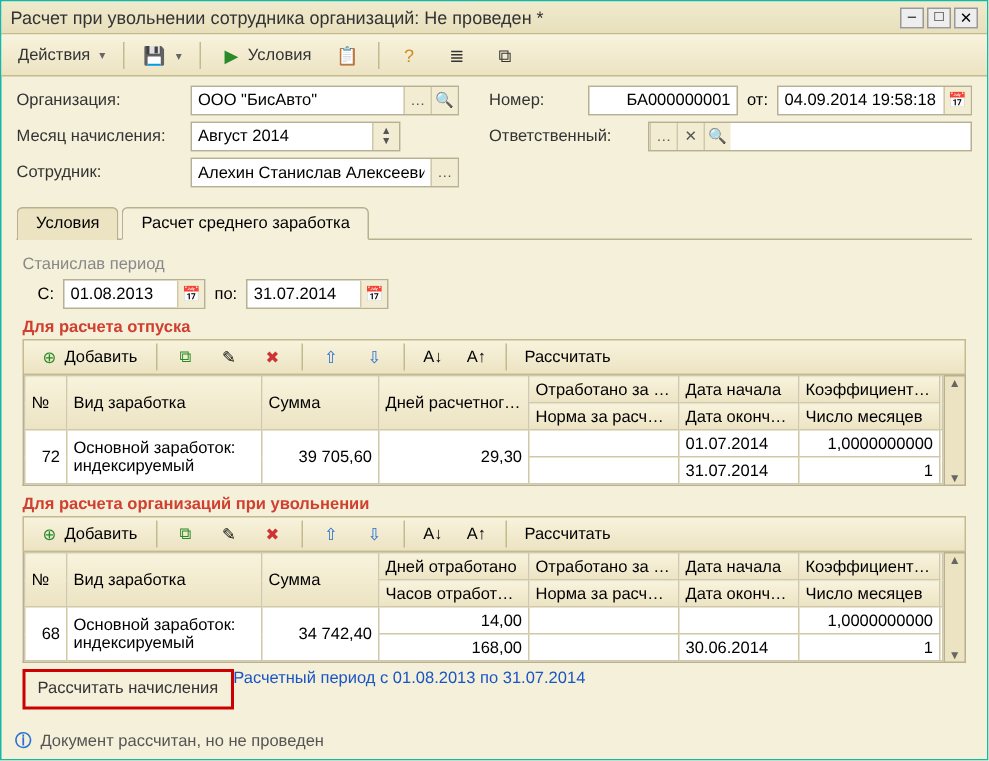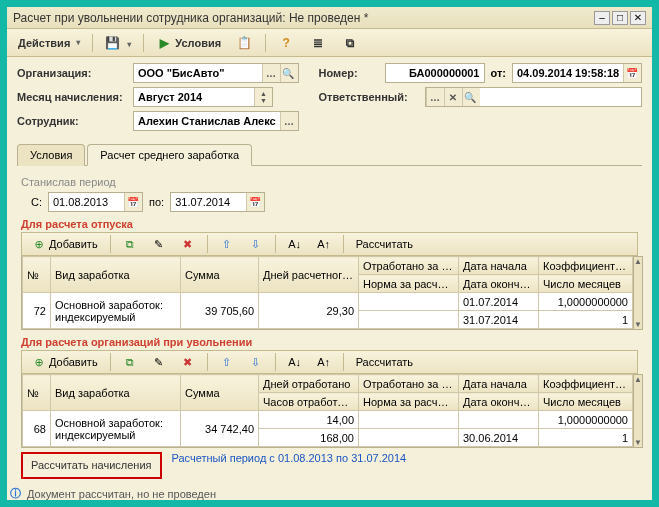--- a/index.html
+++ b/index.html
@@ -5,21 +5,21 @@
   * { box-sizing: border-box; }
   body {
     margin: 0;
     font-family: Tahoma, Arial, sans-serif;
     font-size: 11px;
     background: #f5f0da;
     width: 659px;
     height: 507px;
     overflow: hidden;
   }
-  .window { border: 7px solid #14b8a6; width: 659px; height: 507px; background: #f5f0da; }
+  .window { border: 1px solid #14b8a6; width: 659px; height: 507px; background: #f5f0da; }
   .titlebar {
     background: linear-gradient(#f0eace, #e8e0bc);
     padding: 3px 6px;
     display: flex;
     align-items: center;
     border-bottom: 1px solid #c4ba8e;
     height: 22px;
   }
   .titlebar-text { flex: 1; font-size: 12px; color: #333; }
   .winbtns { display: flex; gap: 2px; }
@@ -35,21 +35,20 @@
   }
   .toolbar .tbtn {
     padding: 2px 6px;
     border: 1px solid transparent;
     border-radius: 3px;
     display: flex;
     align-items: center;
     gap: 3px;
     cursor: pointer;
     color: #333;
-    font-weight: bold;
   }
   .dd-arrow::after { content: "▾"; font-size: 8px; margin-left: 3px; color: #666; }
   .tsep { width: 1px; height: 18px; background: #c4ba8e; margin: 0 3px; }
   .ticon { width: 16px; height: 16px; display: inline-flex; align-items: center; justify-content: center; font-size: 12px; }
   .content { padding: 6px 10px 0 10px; }
   .form-row { display: flex; align-items: center; margin-bottom: 4px; gap: 6px; }
   .label { width: 110px; color: #333; }
   .field {
     display: flex; align-items: center;
     background: #fff; border: 1px solid #b8b090;
@@ -59,21 +58,21 @@
     border: none; outline: none; font: inherit;
     padding: 0 4px; background: transparent; flex: 1; width: 100%;
   }
   .field-btn {
     width: 18px; height: 18px;
     border-left: 1px solid #d0c8a8;
     display: flex; align-items: center; justify-content: center;
     background: #f2ecd2; cursor: pointer; font-size: 10px; color: #555;
   }
   .two-col { display: flex; gap: 20px; }
-  .col { flex: 1; font-weight: bold; }
+  .col { flex: 1; }
   .tabs { display: flex; margin-top: 8px; border-bottom: 1px solid #b8b090; }
   .tab {
     padding: 4px 12px;
     border: 1px solid #b8b090;
     border-bottom: none;
     background: #ece3c2;
     margin-right: 2px;
     border-radius: 4px 4px 0 0;
     cursor: pointer;
     position: relative;
@@ -104,21 +103,21 @@
     overflow: hidden; white-space: nowrap; text-overflow: ellipsis;
     height: 18px;
   }
   .grid th {
     background: linear-gradient(#f8f3dd, #ece3c2);
     font-weight: normal;
   }
   .grid .num { text-align: right; }
   .grid-scroll { display: flex; }
   .grid-scroll .vsb { width: 14px; background: #ece3c2; border: 1px solid #b8b090; border-left: none; display: flex; flex-direction: column; justify-content: space-between; align-items: center; font-size: 8px; color: #666; }
-  .footer-row { display: flex; align-items: flex-start; gap: 10px; margin-top: 4px; }
+  .footer-row { display: flex; align-items: flex-start; margin-top: 4px; }
   .calc-btn {
     border: 2px solid #cc0000;
     padding: 5px 8px;
     text-align: center;
     color: #333;
     cursor: pointer;
     background: #f5f0da;
     font-size: 11px;
     line-height: 1.2;
   }

